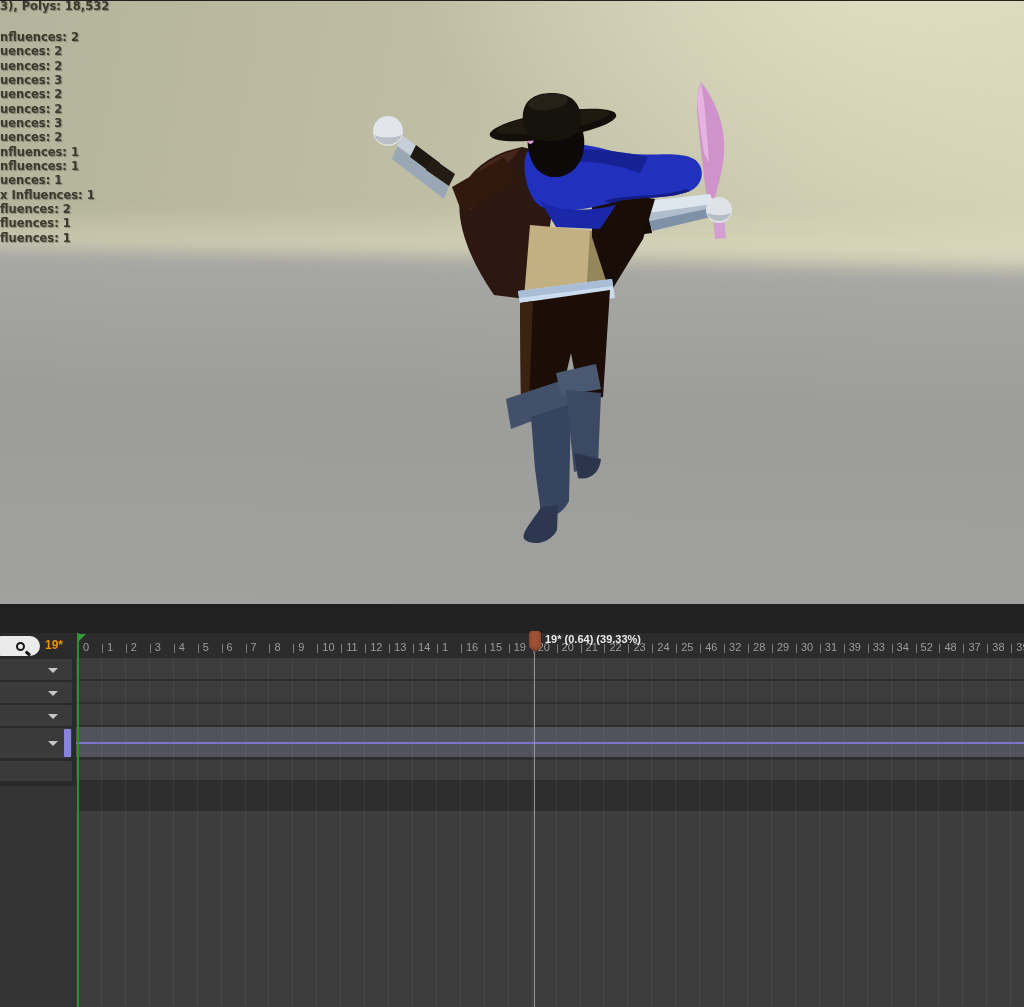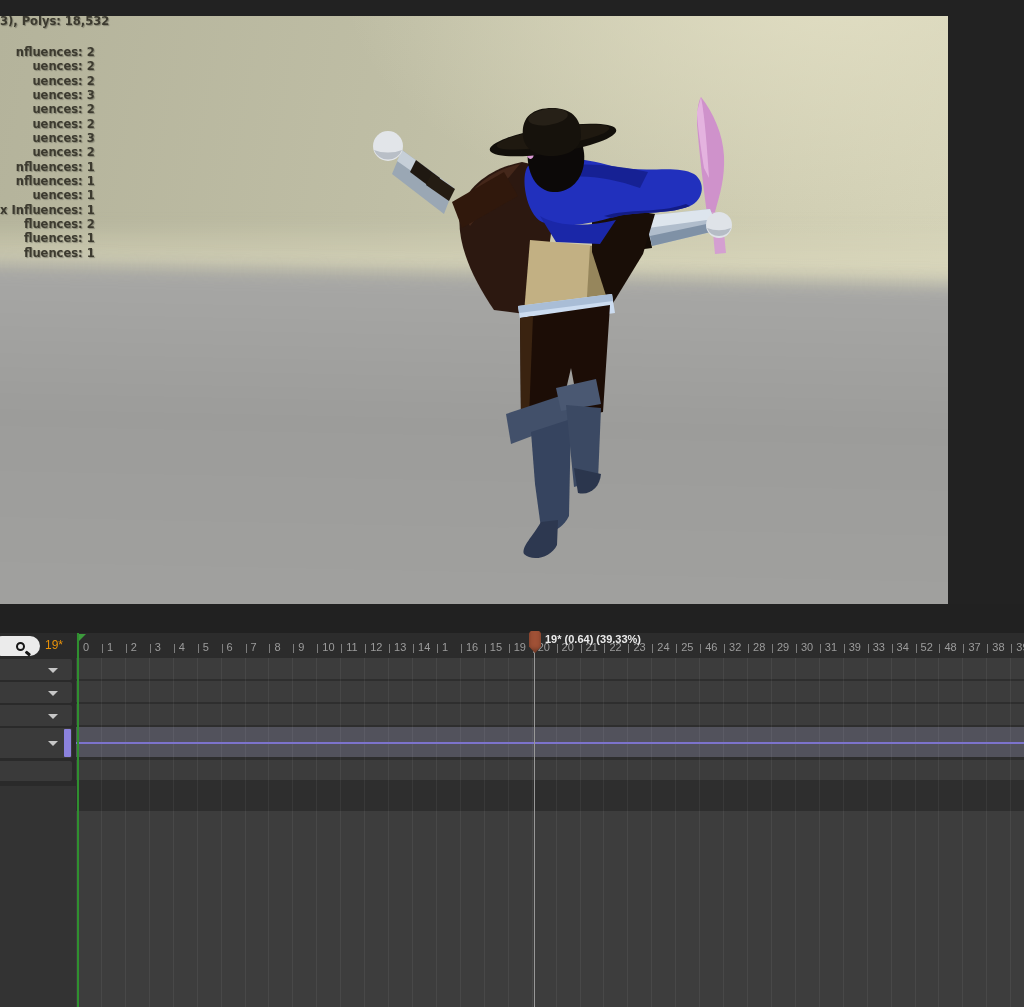--- a/index.html
+++ b/index.html
@@ -1,58 +1,58 @@
 <!DOCTYPE html>
 <html><head>
 <meta charset="utf-8">
 <style>
   * { margin:0; padding:0; box-sizing:border-box; }
   html,body { width:1024px; height:1007px; overflow:hidden; background:#222;
     font-family:"Liberation Sans", sans-serif; }
   .stage { position:relative; width:1024px; height:1007px; overflow:hidden; }
 
   
-  .viewport { position:absolute; left:0; top:16px; width:948px; height:604px; overflow:hidden;
+  .viewport { position:absolute; left:0; top:1px; width:1024px; height:604px; overflow:hidden;
     background:
       radial-gradient(700px 360px at 88% -5%, rgba(226,223,196,0.9), rgba(226,223,196,0) 70%),
       linear-gradient(100deg, #b4b39b 0%, #bfbea5 40%, #cfcdb2 78%, #d6d4b9 100%);
   }
   .fog-band { position:absolute; left:-40px; right:-40px; top:205px; height:70px;
     background:linear-gradient(180deg, rgba(216,213,184,0) 0%, rgba(218,215,188,0.65) 60%, rgba(214,211,184,0) 100%);
     filter:blur(6px); }
   .floor { position:absolute; left:-60px; right:-60px; top:258px; height:420px;
     background:linear-gradient(180deg, #a7a7a5 0%, #9c9c9a 35%, #a2a2a0 100%);
     filter:blur(9px); transform:rotate(1.2deg); }
 
   .debug-text { position:absolute; left:0; top:-2px; color:#3c3a2f; font-weight:bold;
     font-size:11.5px; line-height:14.4px; font-family:"DejaVu Sans", sans-serif;
     text-shadow:1px 1px 1px rgba(0,0,0,0.28); white-space:pre; }
   .debug-lines { position:absolute; left:0; top:29px; color:#3c3a2f; font-weight:bold;
     font-size:11.5px; line-height:14.35px; font-family:"DejaVu Sans", sans-serif;
     text-shadow:1px 1px 1px rgba(0,0,0,0.28); }
-  .debug-lines div { white-space:pre;text-align:right; }
+  .debug-lines div { white-space:pre; }
 
   .character { position:absolute; left:330px; top:60px; width:440px; height:490px; }
 
   
   .sep-strip { position:absolute; left:0; top:604px; width:1024px; height:29px; background:#212121; }
 
   
   .timeline { position:absolute; left:0; top:633px; width:1024px; height:374px; background:#2c2c2c; }
 
   .left-panel { position:absolute; left:0; top:0; width:76px; height:374px; background:#2a2a2a; }
   .left-bottom { position:absolute; left:0; top:153px; width:76px; height:221px; background:#333333; }
 
   .search-pill { position:absolute; left:-8px; top:3px; width:48px; height:20px; background:#ebebeb;
     border-radius:10px; }
   .mag-icon { position:absolute; left:24px; top:6px; width:9px; height:9px;
     border:2px solid #161616; border-radius:50%; }
   .mag-icon::after { content:""; position:absolute; left:7px; top:8px; width:6px; height:2.5px;
     background:#161616; border-radius:1px; transform:rotate(40deg); }
-  .frame-badge { position:absolute; left:45px; top:5px; color:#e8920a; font-weight:normal;
+  .frame-badge { position:absolute; left:45px; top:5px; color:#e8920a; font-weight:bold;
     font-size:12px; letter-spacing:0; }
 
   .track-row { position:absolute; left:0; width:72px; background:#3a3a3a; border-radius:0 2px 2px 0; }
   .chevron { position:absolute; right:14px; top:50%; margin-top:-2px; width:0; height:0;
     border-left:5px solid transparent; border-right:5px solid transparent; border-top:5px solid #c7c7c7; }
   .purple-bar { position:absolute; right:1px; top:1px; width:7px; height:28px; background:#8b82dd;
     border-radius:1px; }
 
   .ruler { position:absolute; left:76px; top:0; width:948px; height:25px; background:#2c2c2c; }
   .ruler-cell { position:absolute; top:8px; height:17px; }

